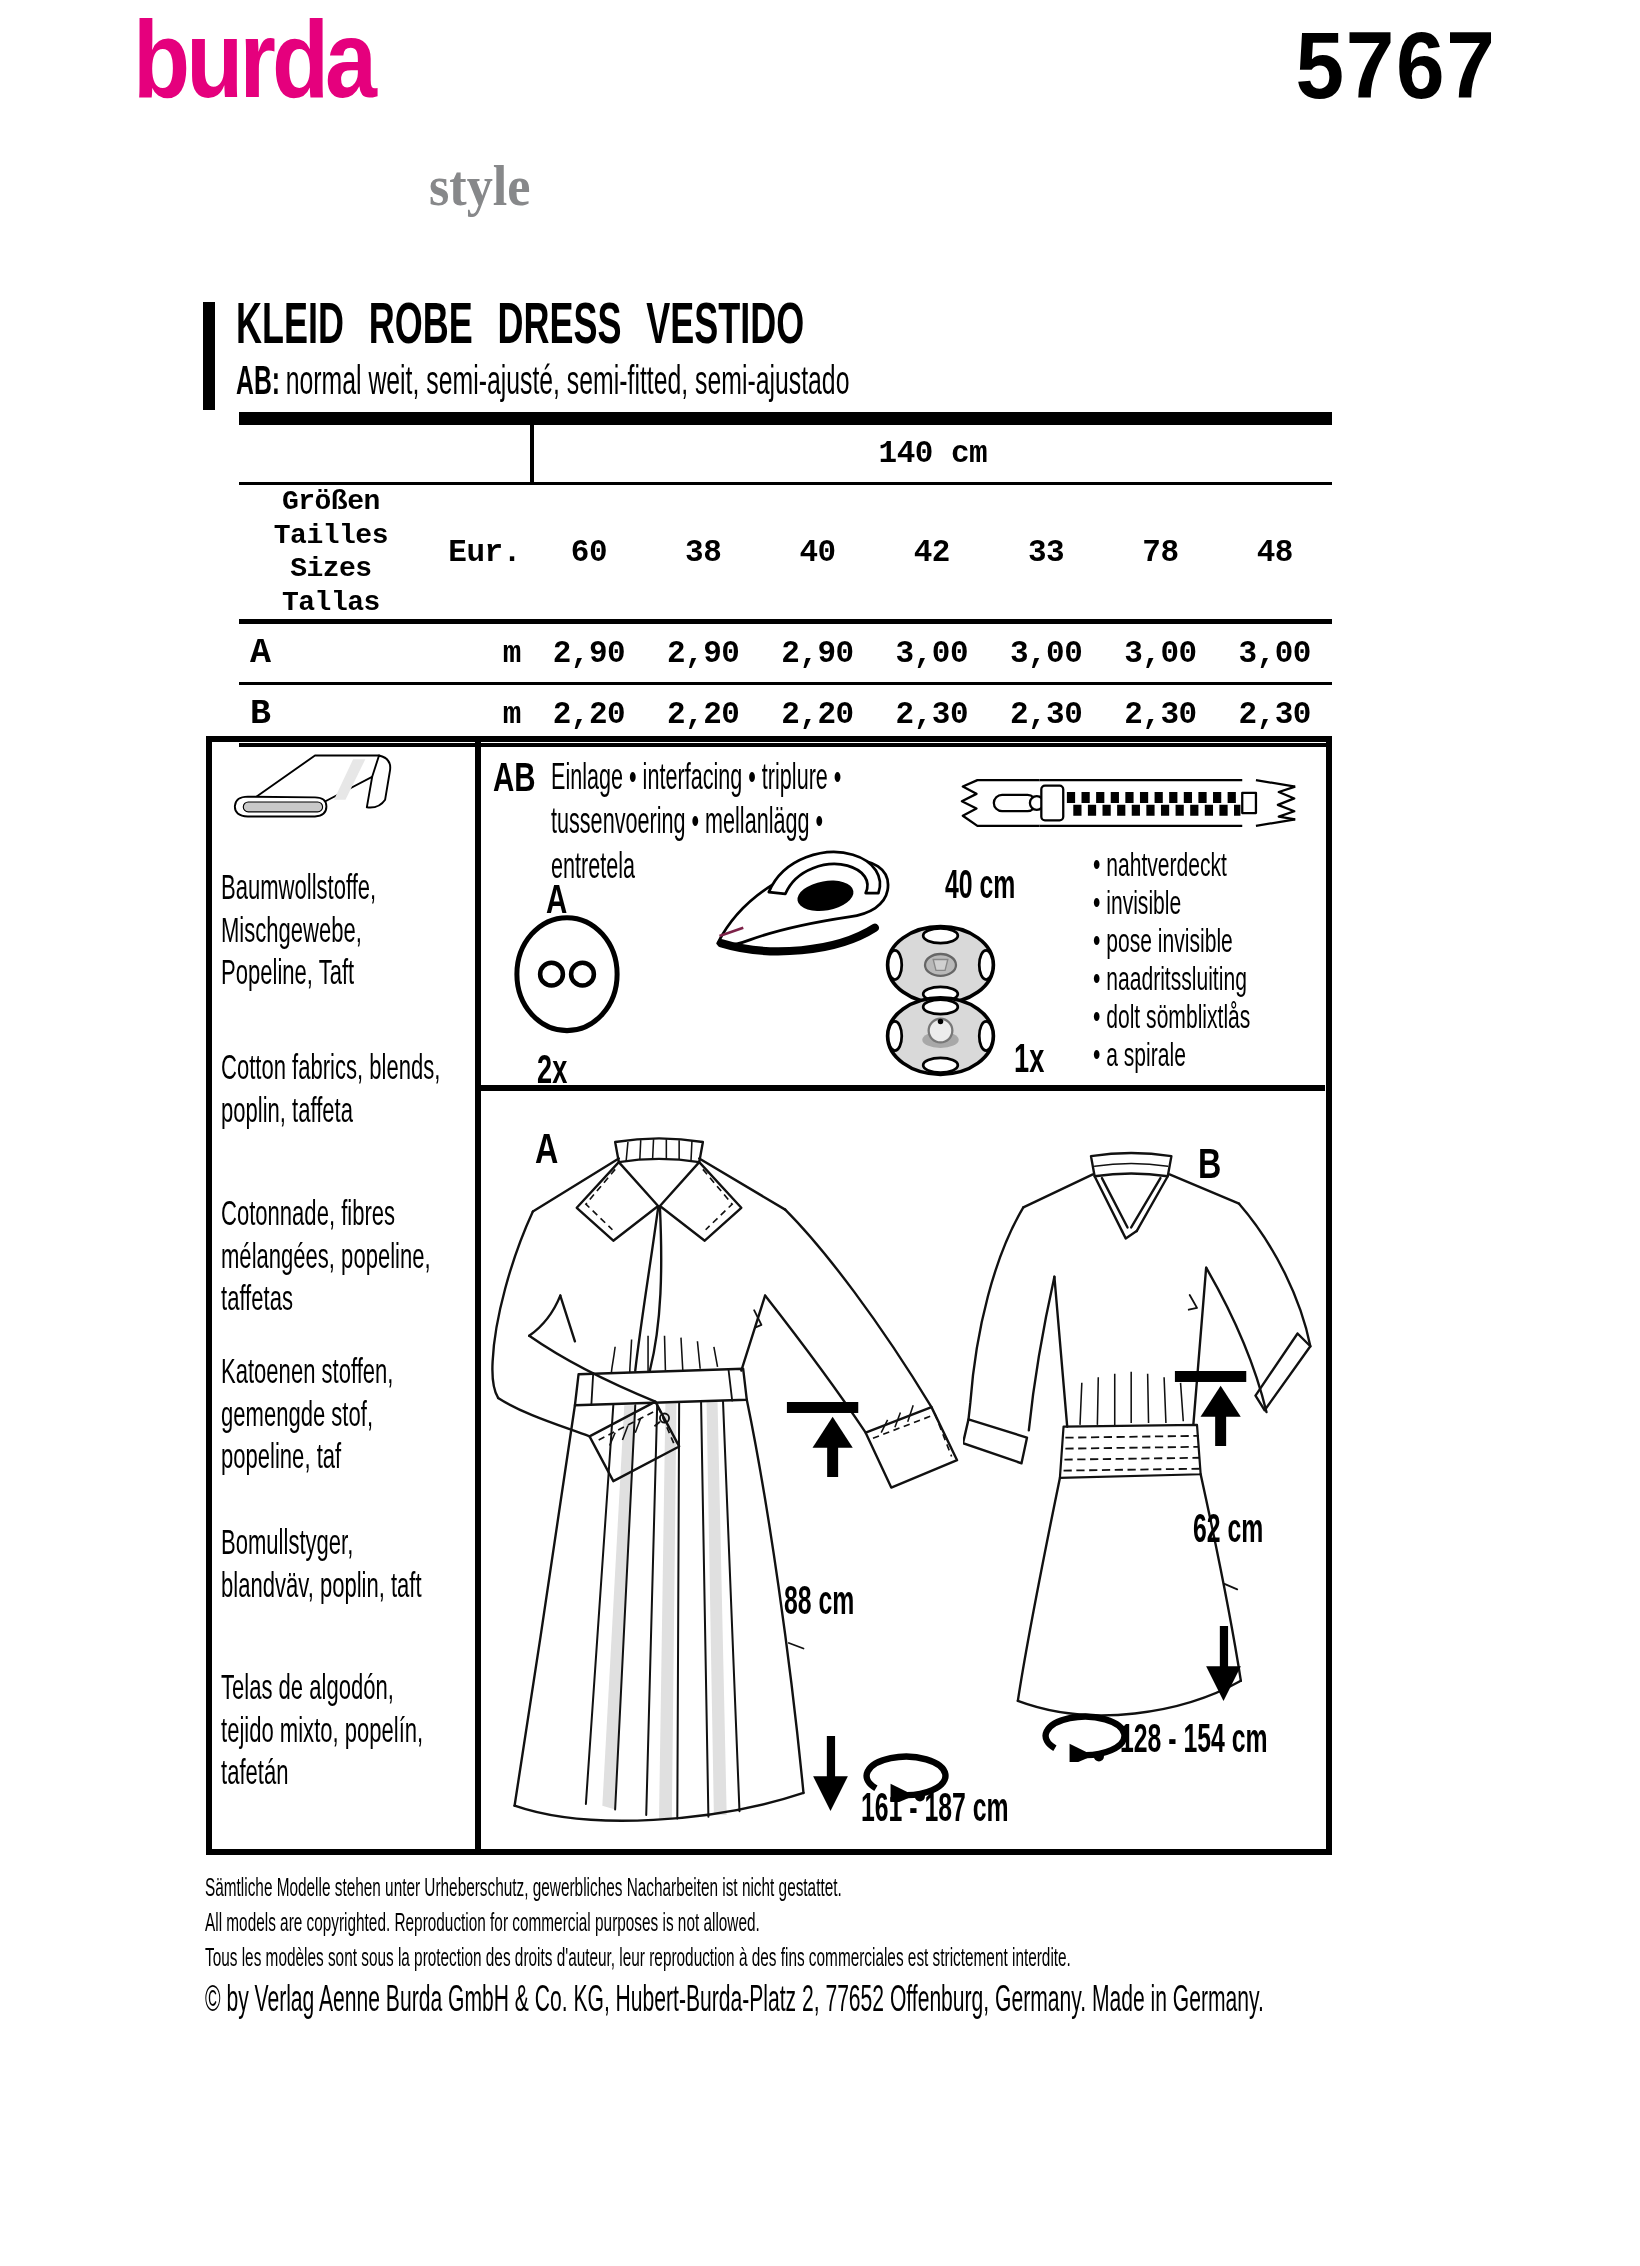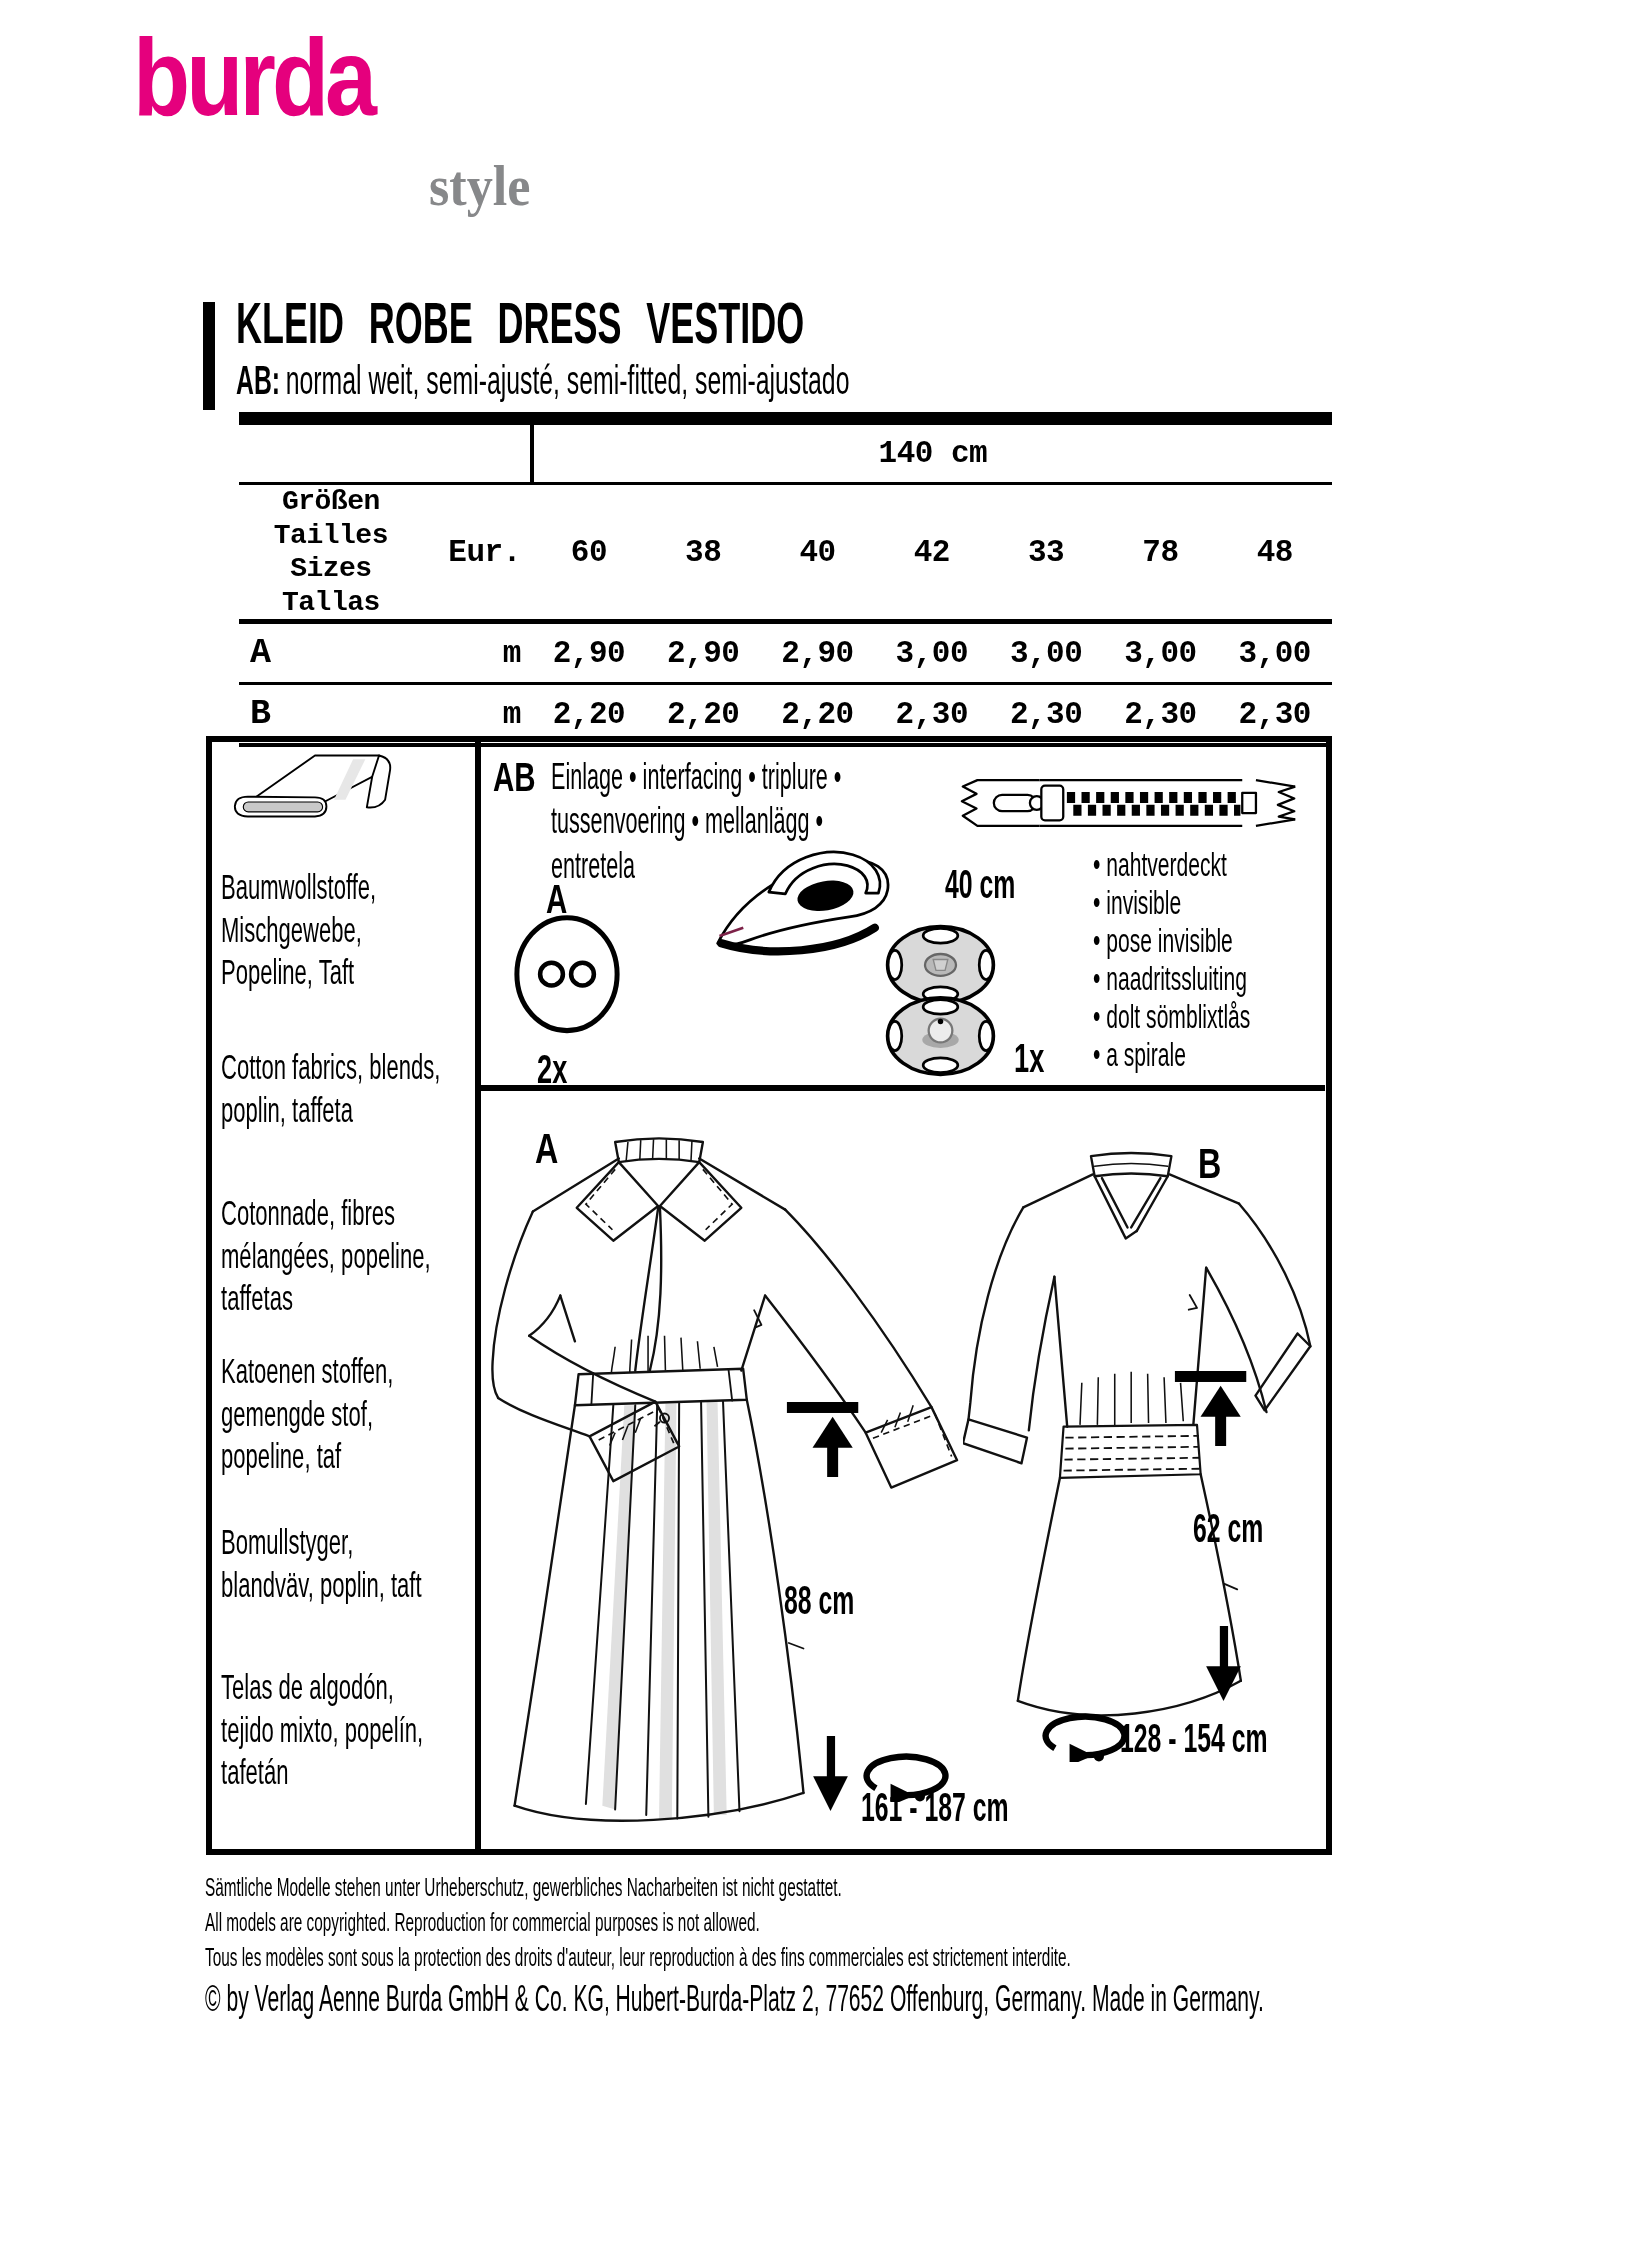--- a/index.html
+++ b/index.html
@@ -55,25 +55,28 @@
   .copy-line{font-size:25.6px;transform:scaleX(.6);transform-origin:left top;white-space:nowrap;line-height:1.1;}
   .publisher{font-size:37px;transform:scaleX(.57);transform-origin:left top;white-space:nowrap;line-height:1.1;}
 
   svg{display:block;}
 </style>
 </head>
 <body>
 
 <div class="page">
 
-  <div class="abs" style="left:133px;top:22px;">
+  <div class="abs" style="left:133px;top:4px;">
     <div class="logo-burda cond" style="color:#e5007d;">burda</div>
   </div>
   <div class="abs" style="left:429px;top:157px;">
     <div class="logo-style cond" style="color:#87888a;">style</div>
+  </div>
+  <div class="abs" style="right:143px;top:18.3px;">
+    <div class="pattern-number condr">5767</div>
   </div>
 
   <div class="abs title-bar" style="left:203px;top:302px;"></div>
   <div class="abs title-names cond" style="left:236px;top:294px;">KLEID  ROBE  DRESS  VESTIDO</div>
   <div class="abs subtitle cond" style="left:236px;top:360px;">
     <span class="fit-label">AB:</span><span class="fit-text">normal weit, semi-ajusté, semi-fitted, semi-ajustado</span>
   </div>
 
   <table class="yardage">
     <colgroup>

